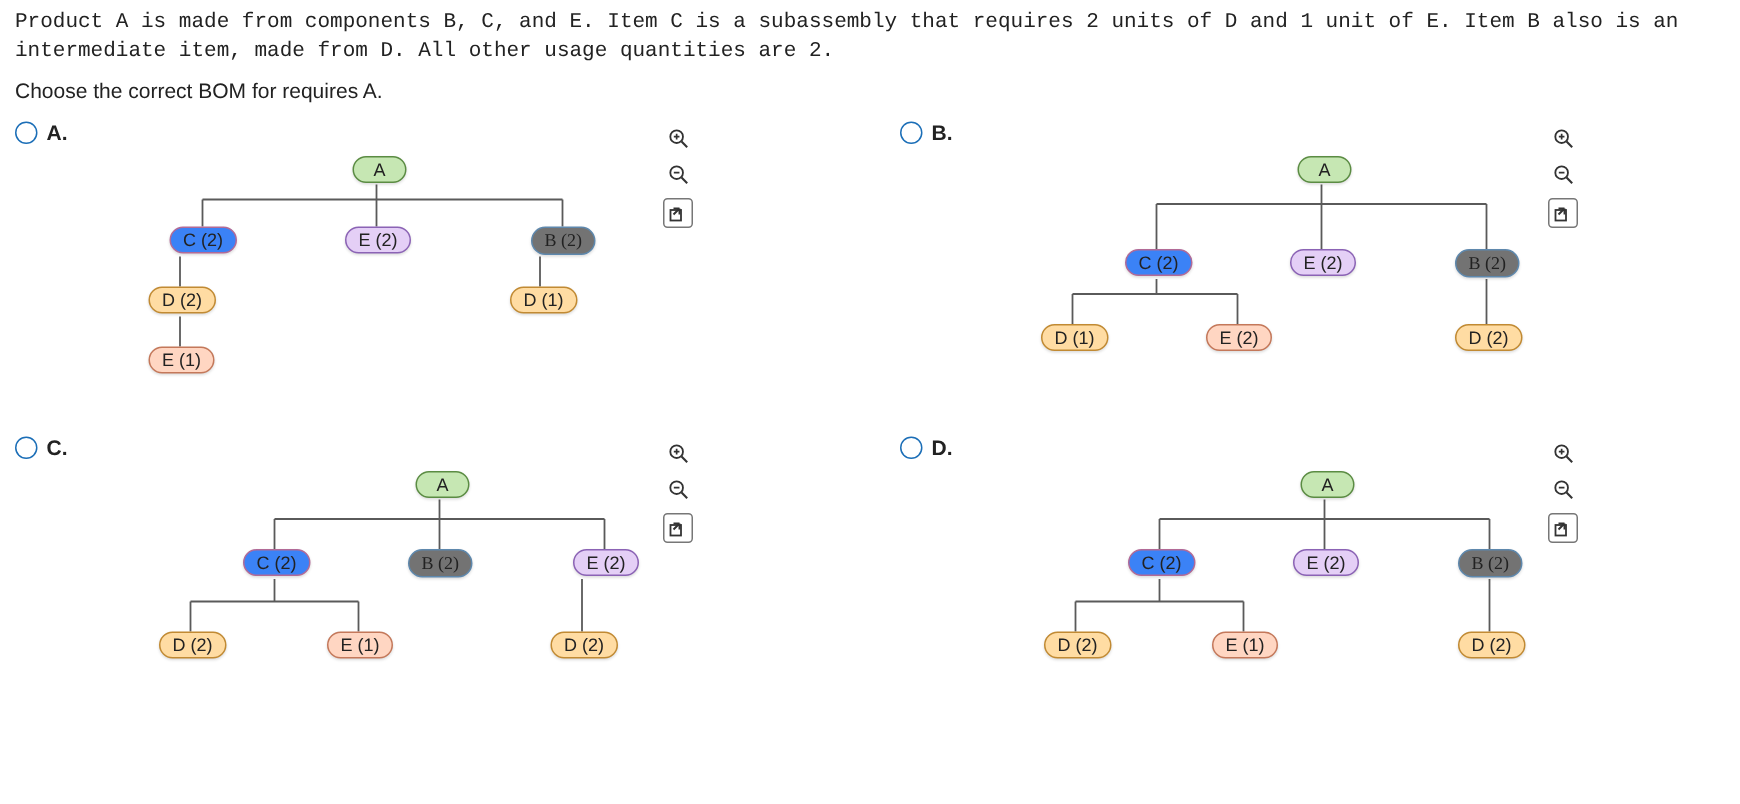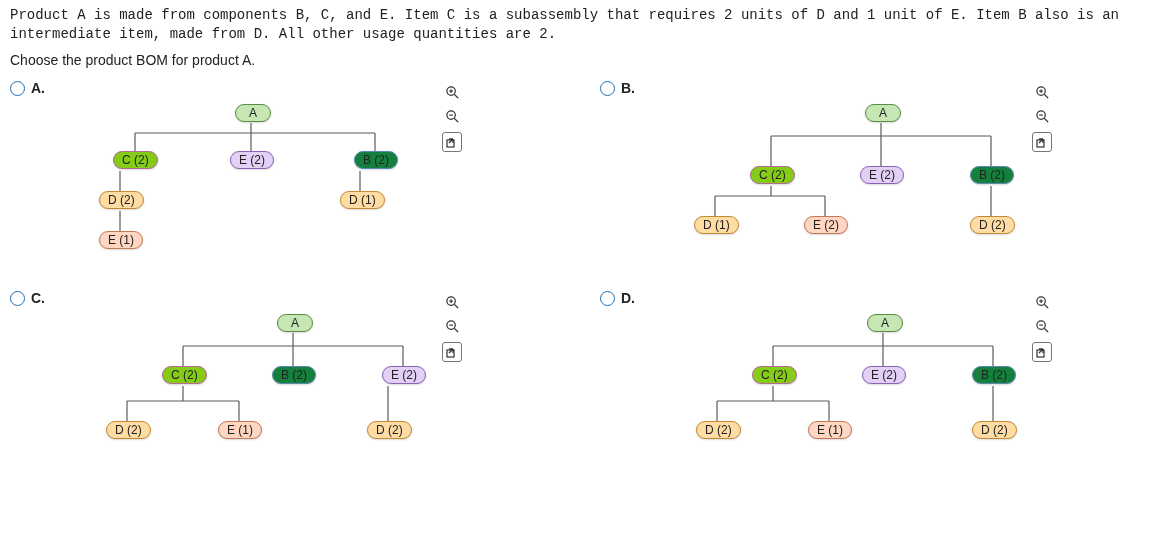--- a/index.html
+++ b/index.html
@@ -86,34 +86,34 @@
     border-radius: 11px;
     font-size: 12px;
     background: #eee;
     border: 1px solid #555;
     white-space: nowrap;
     text-align: center;
     min-width: 18px;
     box-shadow: 0 1px 2px rgba(0,0,0,.15);
   }
   .c-green  { background: #c6e7b3; border-color: #5b8c43; }
-  .c-pink   { background: #84cc16; border-color: #b26a97; }
+  .c-pink   { background: #3b82f6; border-color: #b26a97; }
   .c-purple { background: #e4cff6; border-color: #8b63b5; }
-  .c-blue   { background: #15803d; border-color: #5e88ad; }
+  .c-blue   { background: #737373; border-color: #5e88ad; font-family: Liberation Serif, serif; }
   .c-orange { background: #ffdca3; border-color: #c18a33; }
   .c-peach  { background: #ffd6c2; border-color: #c4785a; }
   
   svg.lines { position: absolute; left: 0; top: 0; width: 370px; height: 180px; pointer-events: none; }
   svg.lines line { stroke: #5a5a5a; stroke-width: 1.2; }
 </style>
 </head>
 <body>
 
 <div class="question">Product A is made from components B, C, and E. Item C is a subassembly that requires 2 units of D and 1 unit of E. Item B also is an intermediate item, made from D. All other usage quantities are 2.</div>
-<div class="prompt">Choose the product BOM for product A.</div>
+<div class="prompt">Choose the correct BOM for requires A.</div>
 
 <div class="options">
 
   <div class="option opt-a">
     <div class="option-header">
       <span class="radio"></span>
       <span>A.</span>
     </div>
     <div class="icons">
       <div class="icon naked">

